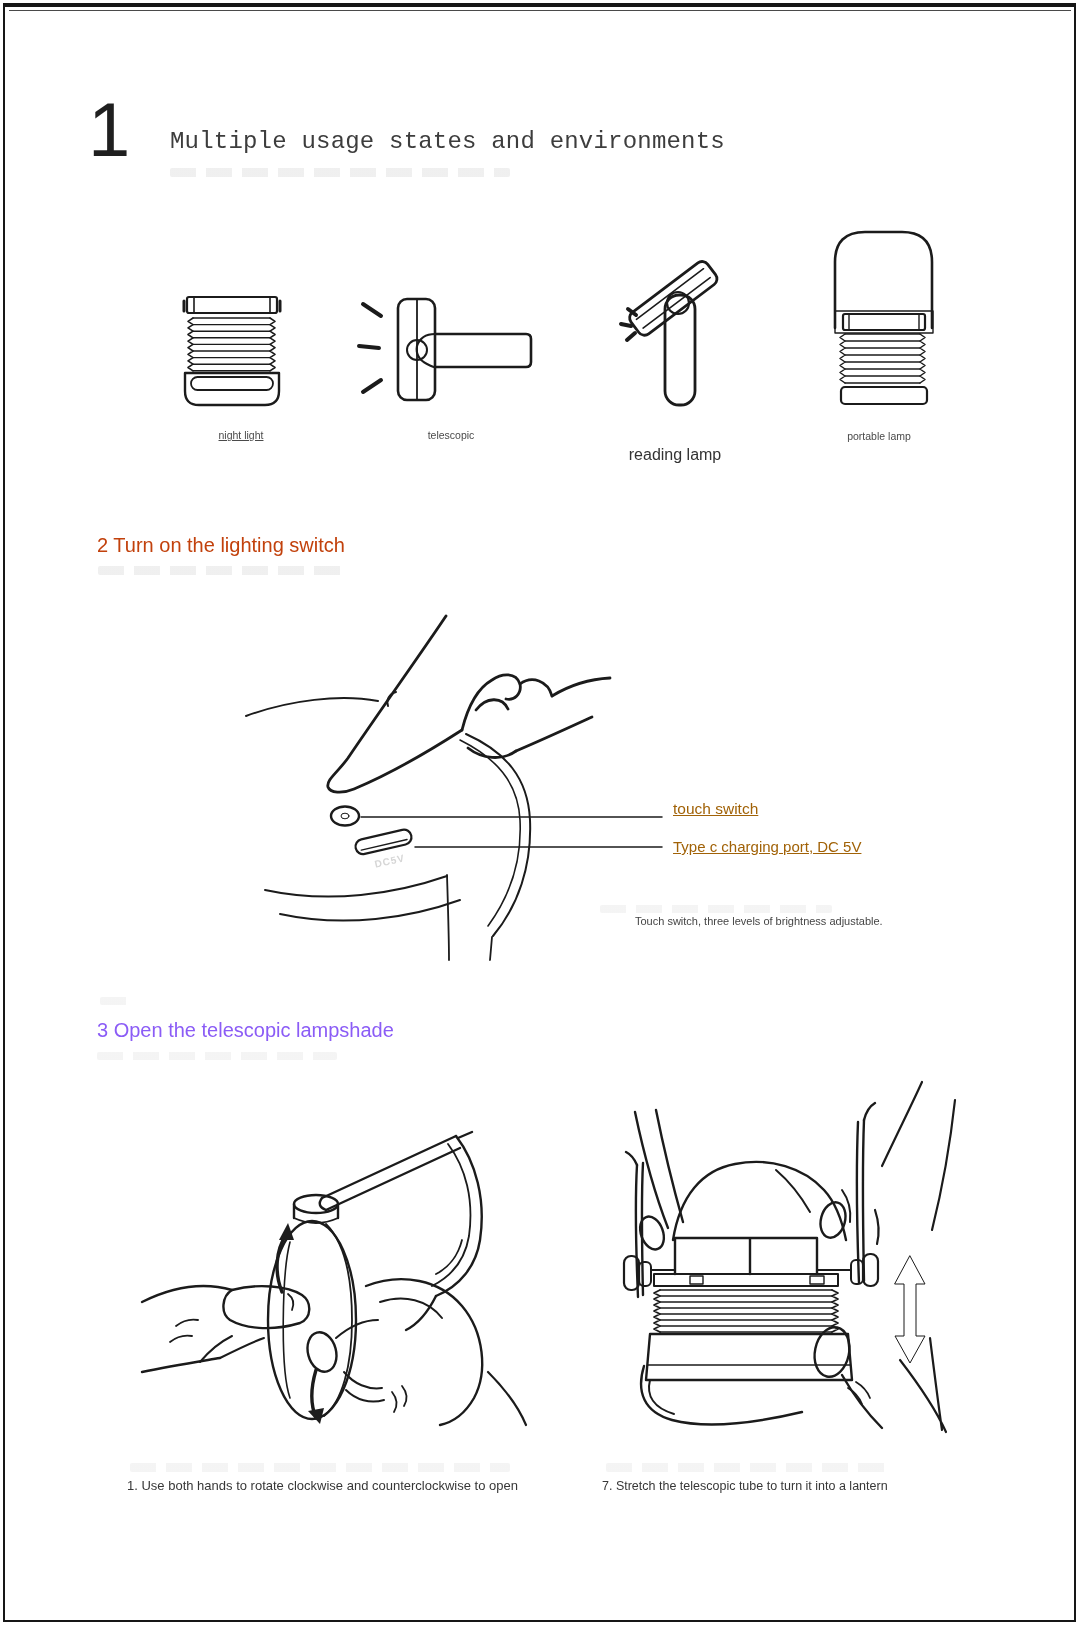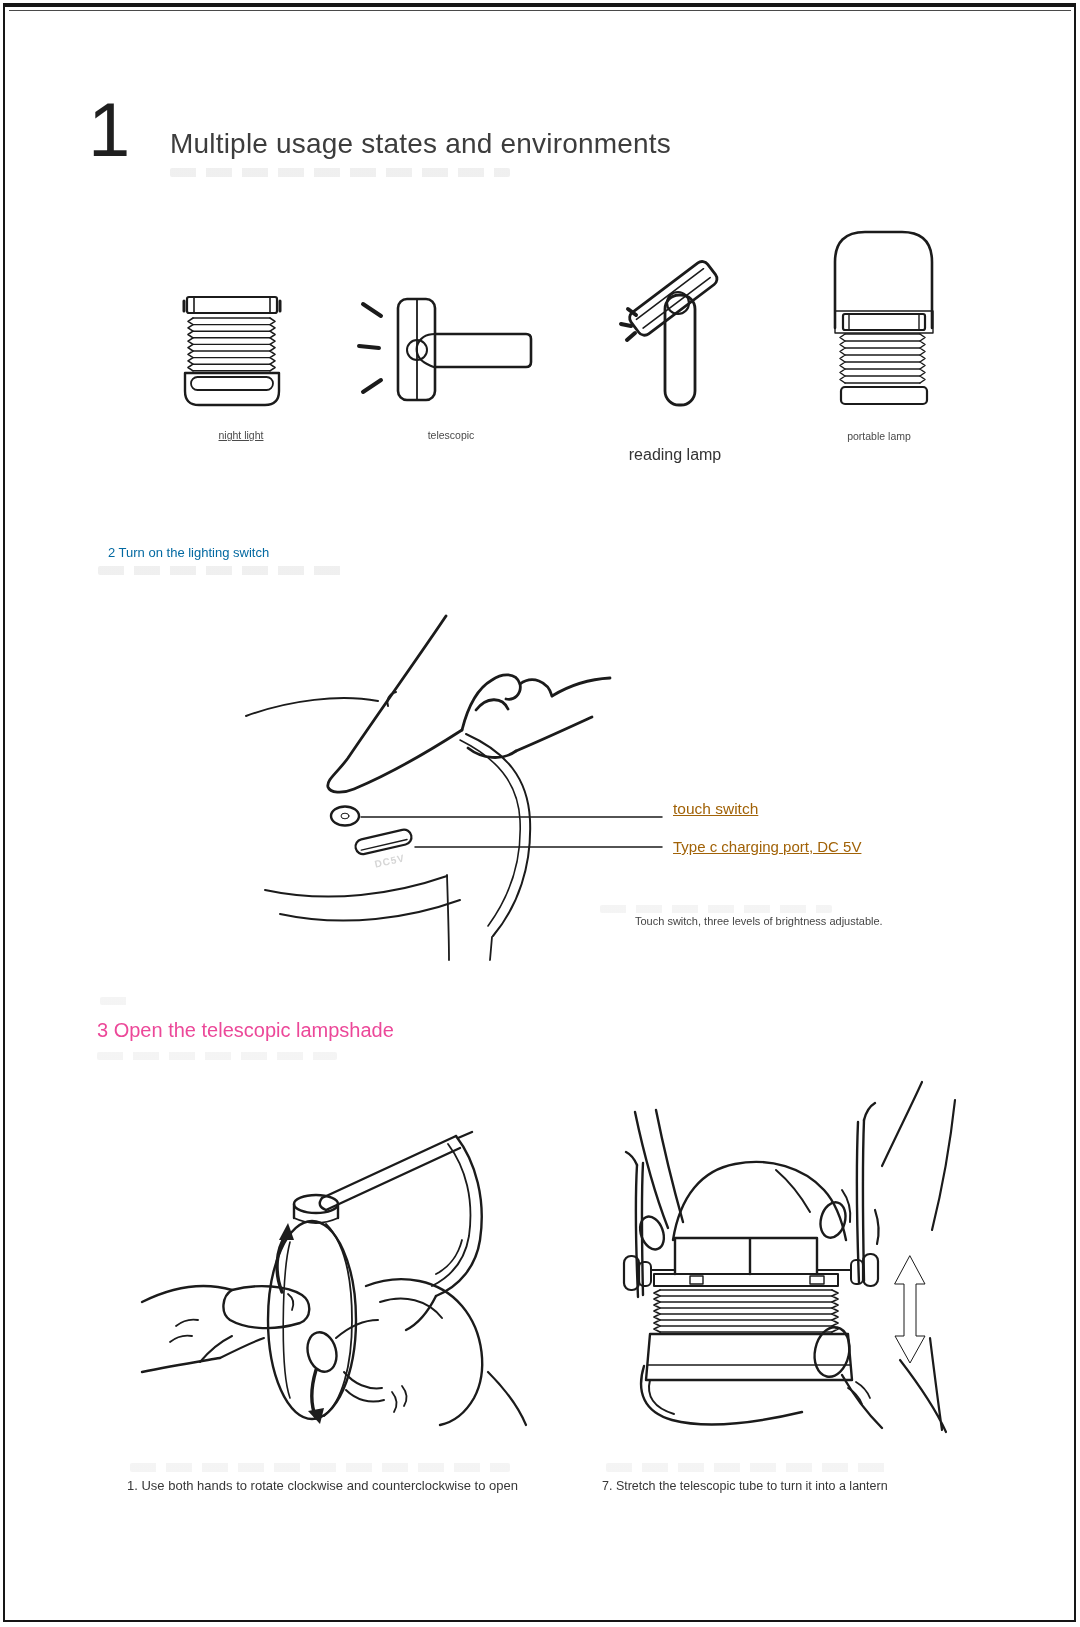--- a/index.html
+++ b/index.html
@@ -4,23 +4,23 @@
 <style>
   html,body{margin:0;padding:0;background:#ffffff;}
   .page{
     position:relative;width:1080px;height:1627px;background:#fff;
     font-family:"Liberation Sans", sans-serif;overflow:hidden;color:#333;
   }
   .frame{position:absolute;left:3px;top:3px;right:4px;bottom:5px;
     border:2px solid #161616;border-top-width:4px;pointer-events:none;}
   .frame-top-inner{position:absolute;left:9px;right:9px;top:10px;height:1px;background:#4a4a4a;}
   .big-num{position:absolute;left:88px;top:92px;font-size:76px;line-height:1;color:#1f1f1f;font-weight:400;}
-  .h1{position:absolute;left:170px;top:128px;font-size:28px;font-weight:400;color:#3d3d3d;margin:0;letter-spacing:.2px;}
-  .h2{position:absolute;left:97px;top:534px;font-size:13px;font-weight:400;color:#0369a1;margin:11px;}
-  .h3{position:absolute;left:97px;top:1019px;font-size:20px;font-weight:400;color:#ec4899;margin:0;}
+  .h1{position:absolute;left:170px;top:128px;font-size:24px;font-weight:400;color:#3d3d3d;margin:0;letter-spacing:.2px;font-family:Liberation Mono, monospace;}
+  .h2{position:absolute;left:97px;top:534px;font-size:20px;font-weight:400;color:#c2410c;margin:0;}
+  .h3{position:absolute;left:97px;top:1019px;font-size:20px;font-weight:400;color:#8b5cf6;margin:0;}
   .ghost{position:absolute;height:9px;border-radius:2px;opacity:.85;
     background:repeating-linear-gradient(90deg,#ededed 0 26px,rgba(255,255,255,0) 26px 36px);}
   .ghost.dim{opacity:.6;}
   .lamp-label{position:absolute;text-align:center;color:#4a4a4a;font-size:10.5px;}
   .lamp-label.big{font-size:16px;color:#333;margin-top:16px;}
   .callout{position:absolute;color:#a16207;font-size:15.5px;white-space:nowrap;text-decoration:underline;}
   .mini-caption{position:absolute;color:#454545;font-size:11px;white-space:nowrap;}
   .step-caption{position:absolute;text-align:left;color:#373737;font-size:13px;white-space:nowrap;}
   .step-caption.s2{font-size:12.5px;}
   svg{position:absolute;overflow:visible;}

